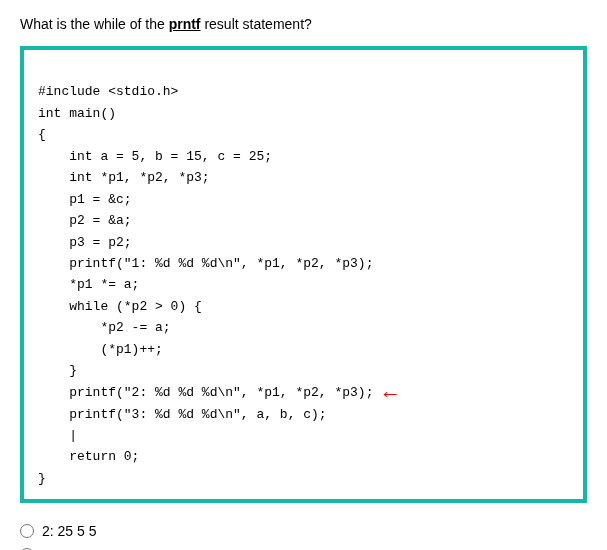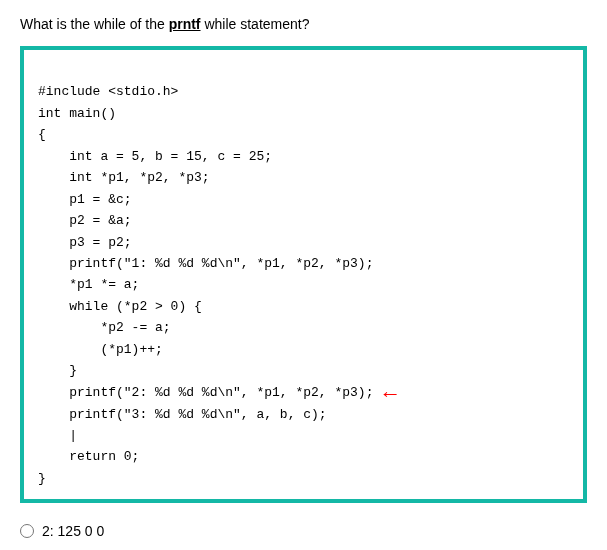--- a/index.html
+++ b/index.html
@@ -58,24 +58,28 @@
     .option input[type="radio"] {
       margin: 0;
       width: 14px;
       height: 14px;
     }
   </style>
 </head>
 <body>
 
 <div class="question">
-  <span>What is the while of the </span><strong>prntf</strong><span> while statement?</span>
+  <span>What is the while of the </span><strong>prntf</strong><span> result statement?</span>
 </div>
 
 <div class="code-block" id="code-container">
 <div>#include &lt;stdio.h&gt;</div><div></div><div>int main()</div><div>{</div><div>    int a = 5, b = 15, c = 25;</div><div>    int *p1, *p2, *p3;</div><div></div><div>    p1 = &amp;c;</div><div>    p2 = &amp;a;</div><div>    p3 = p2;</div><div>    printf("1: %d %d %d\n", *p1, *p2, *p3);</div><div></div><div>    *p1 *= a;</div><div>    while (*p2 &gt; 0) {</div><div>        *p2 -= a;</div><div>        (*p1)++;</div><div>    }</div><div class="arrow-line"><span>    printf("2: %d %d %d\n", *p1, *p2, *p3);</span><span class="arrow">←</span></div><div>    printf("3: %d %d %d\n", a, b, c);</div><div>    |</div><div>    return 0;</div><div>}</div></div>
 
 <div class="options" id="options-container">
+<label class="option">
+      <input type="radio" name="answer" value="opt1" style="">
+      <span>2: 25  5  5</span>
+    </label>
     <label class="option">
       <input type="radio" name="answer" value="opt2" style="">
       <span>2: 125  0  0</span>
     </label>
   </div>
 
 </body></html>

